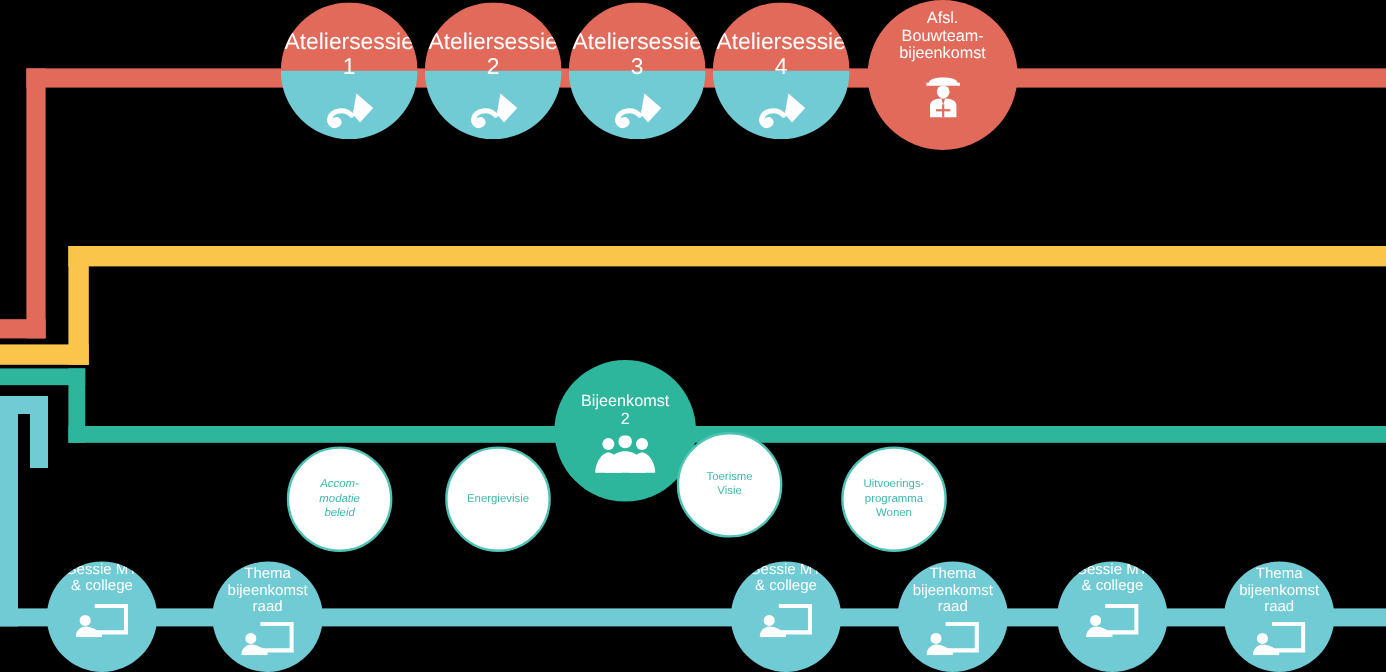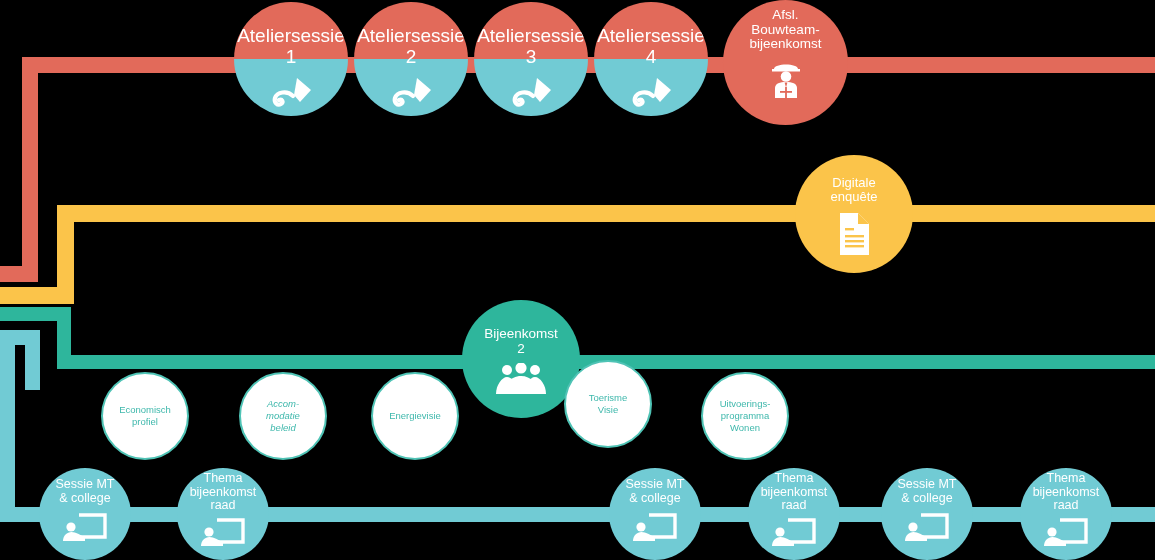--- a/index.html
+++ b/index.html
@@ -113,21 +113,21 @@
     line-height: 1.25;
   }
 
   .sessie {
     width: 92px; height: 92px;
     background: #71CBD4;
     top: 468px;
   }
   .sessie .label {
     font-size: 12.5px;
-    margin-top: 10px;
+    margin-top: 0;
   }
   .sessie .glyph { margin-top: 6px; }
 
   .thema {
     width: 92px; height: 92px;
     background: #71CBD4;
     top: 468px;
   }
   .thema .label {
     font-size: 12.5px;
@@ -224,56 +224,36 @@
 
         <path fill="#ffffff" d="M9 40 L9 30 C9 25.5, 14 24, 20 24 C26 24, 31 25.5, 31 30 L31 40 Z"></path>
 
         <path fill="#E26A5A" d="M18.6 24.6 L20 29.5 L21.4 24.6 Z"></path>
         <rect x="19.1" y="29" width="1.8" height="11" fill="#E26A5A"></rect>
         <rect x="14" y="33" width="12" height="1.8" fill="#E26A5A"></rect>
       </svg>
     </div>
   </div>
 
-  <div class="node enquete">
-    <div class="label">Digitale
-enquête</div>
-    <div class="glyph">
-      <svg width="36" height="44" viewBox="0 0 36 44">
-        <path fill="#ffffff" d="M4 1 L22 1 L33 12 L33 43 L4 43 Z"></path>
-        <path fill="#FBC44A" d="M22 1 L22 12 L33 12 Z"></path>
-        <g fill="#FBC44A">
-          <rect x="9" y="16" width="9" height="2.4"></rect>
-          <rect x="9" y="23" width="19" height="2.4"></rect>
-          <rect x="9" y="28" width="19" height="2.4"></rect>
-          <rect x="9" y="33" width="19" height="2.4"></rect>
-        </g>
-      </svg>
-    </div>
-  </div>
 
   <div class="node bijeenkomst">
     <div class="label">Bijeenkomst
 2</div>
     <div class="glyph">
       <svg width="52" height="32" viewBox="0 0 52 32">
         <circle cx="12" cy="7" r="5" fill="#ffffff"></circle>
         <circle cx="26" cy="5" r="5.6" fill="#ffffff"></circle>
         <circle cx="40" cy="7" r="5" fill="#ffffff"></circle>
         <path fill="#ffffff" d="M1 31 C1 22, 7 14, 12 14 C17 14, 23 22, 23 31 Z"></path>
         <path fill="#ffffff" d="M29 31 C29 22, 35 14, 40 14 C45 14, 51 22, 51 31 Z"></path>
         <path fill="#ffffff" d="M9 31 C9 21, 16 13, 26 13 C36 13, 43 21, 43 31 Z"></path>
       </svg>
     </div>
   </div>
 
-  <div class="node doc-circle" style="left:101px; top:372px;">
-    <div class="label">Economisch
-profiel</div>
-  </div>
   <div class="node doc-circle" style="left:239px; top:372px;font-style:italic;">
     <div class="label">Accom-
 modatie
 beleid</div>
   </div>
   <div class="node doc-circle" style="left:371px; top:372px;">
     <div class="label">Energievisie</div>
   </div>
   <div class="node doc-circle" style="left:564px; top:360px;">
     <div class="label">Toerisme

